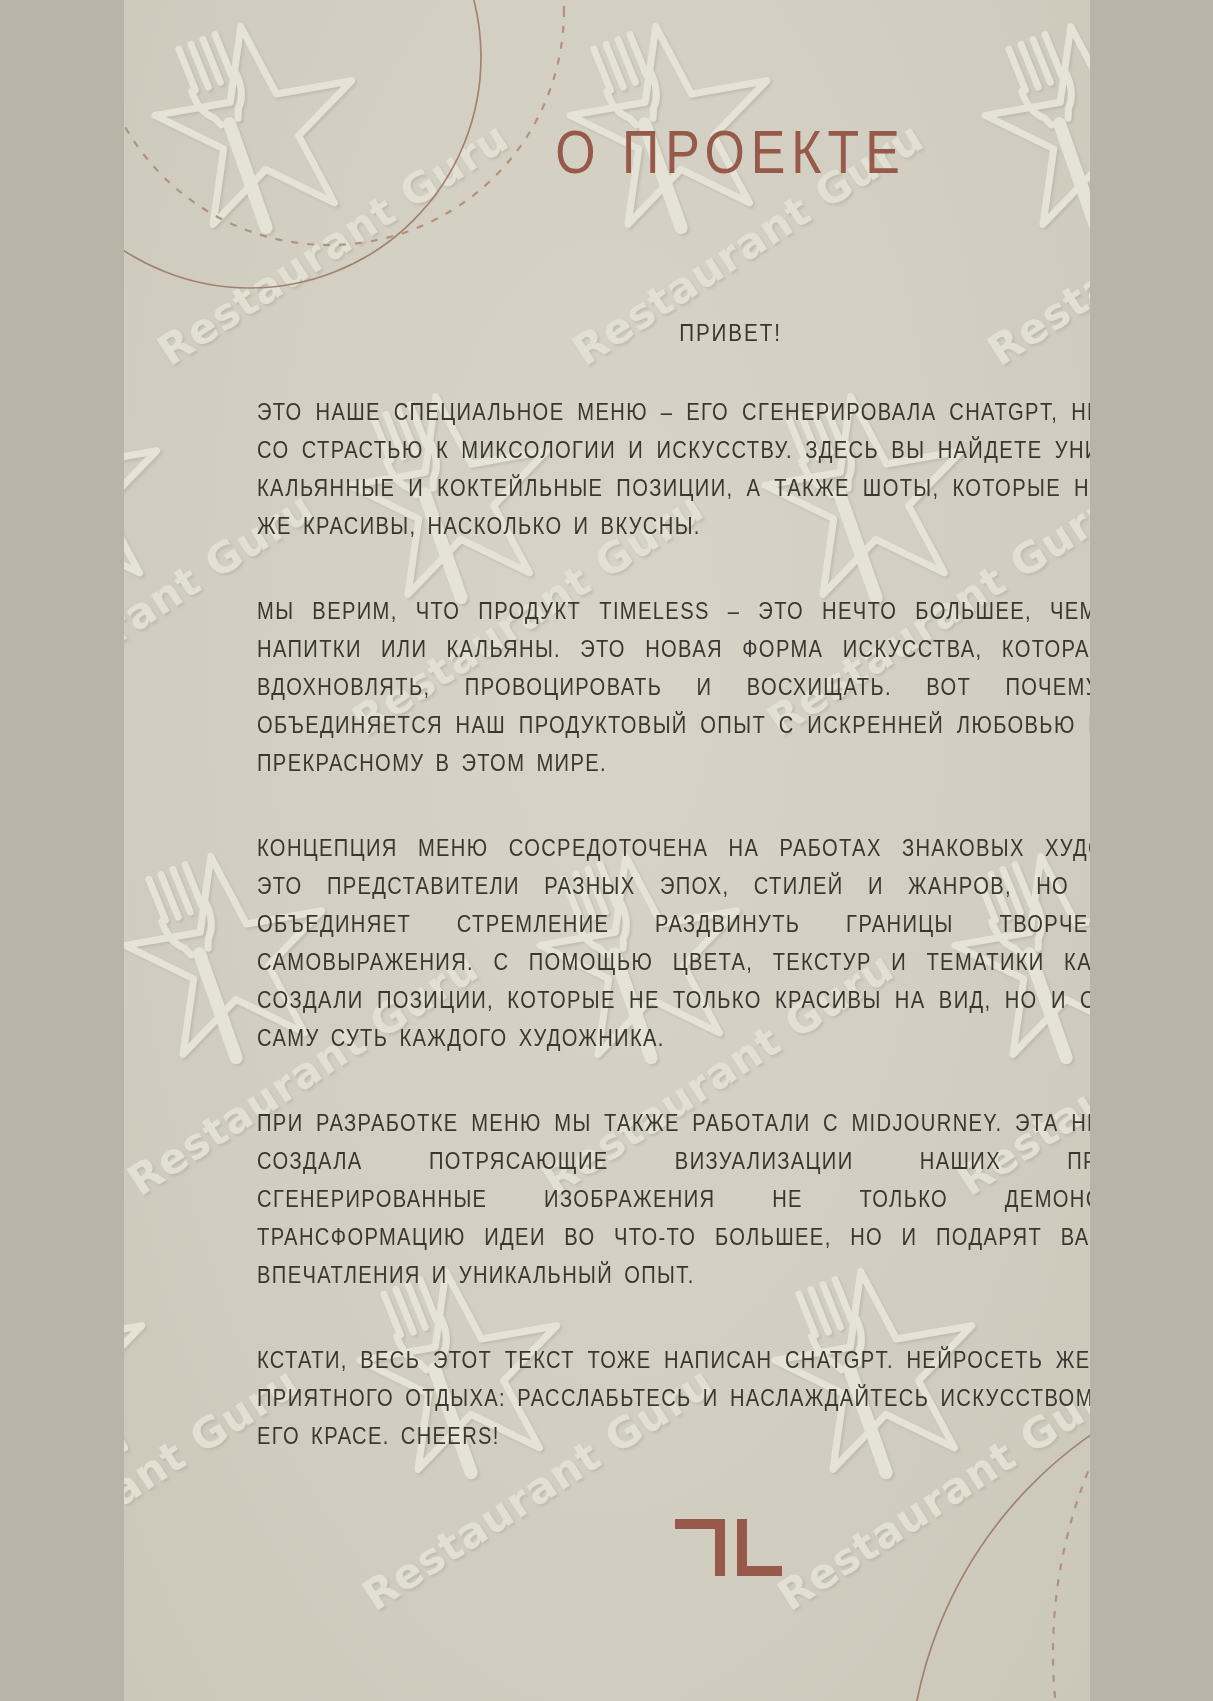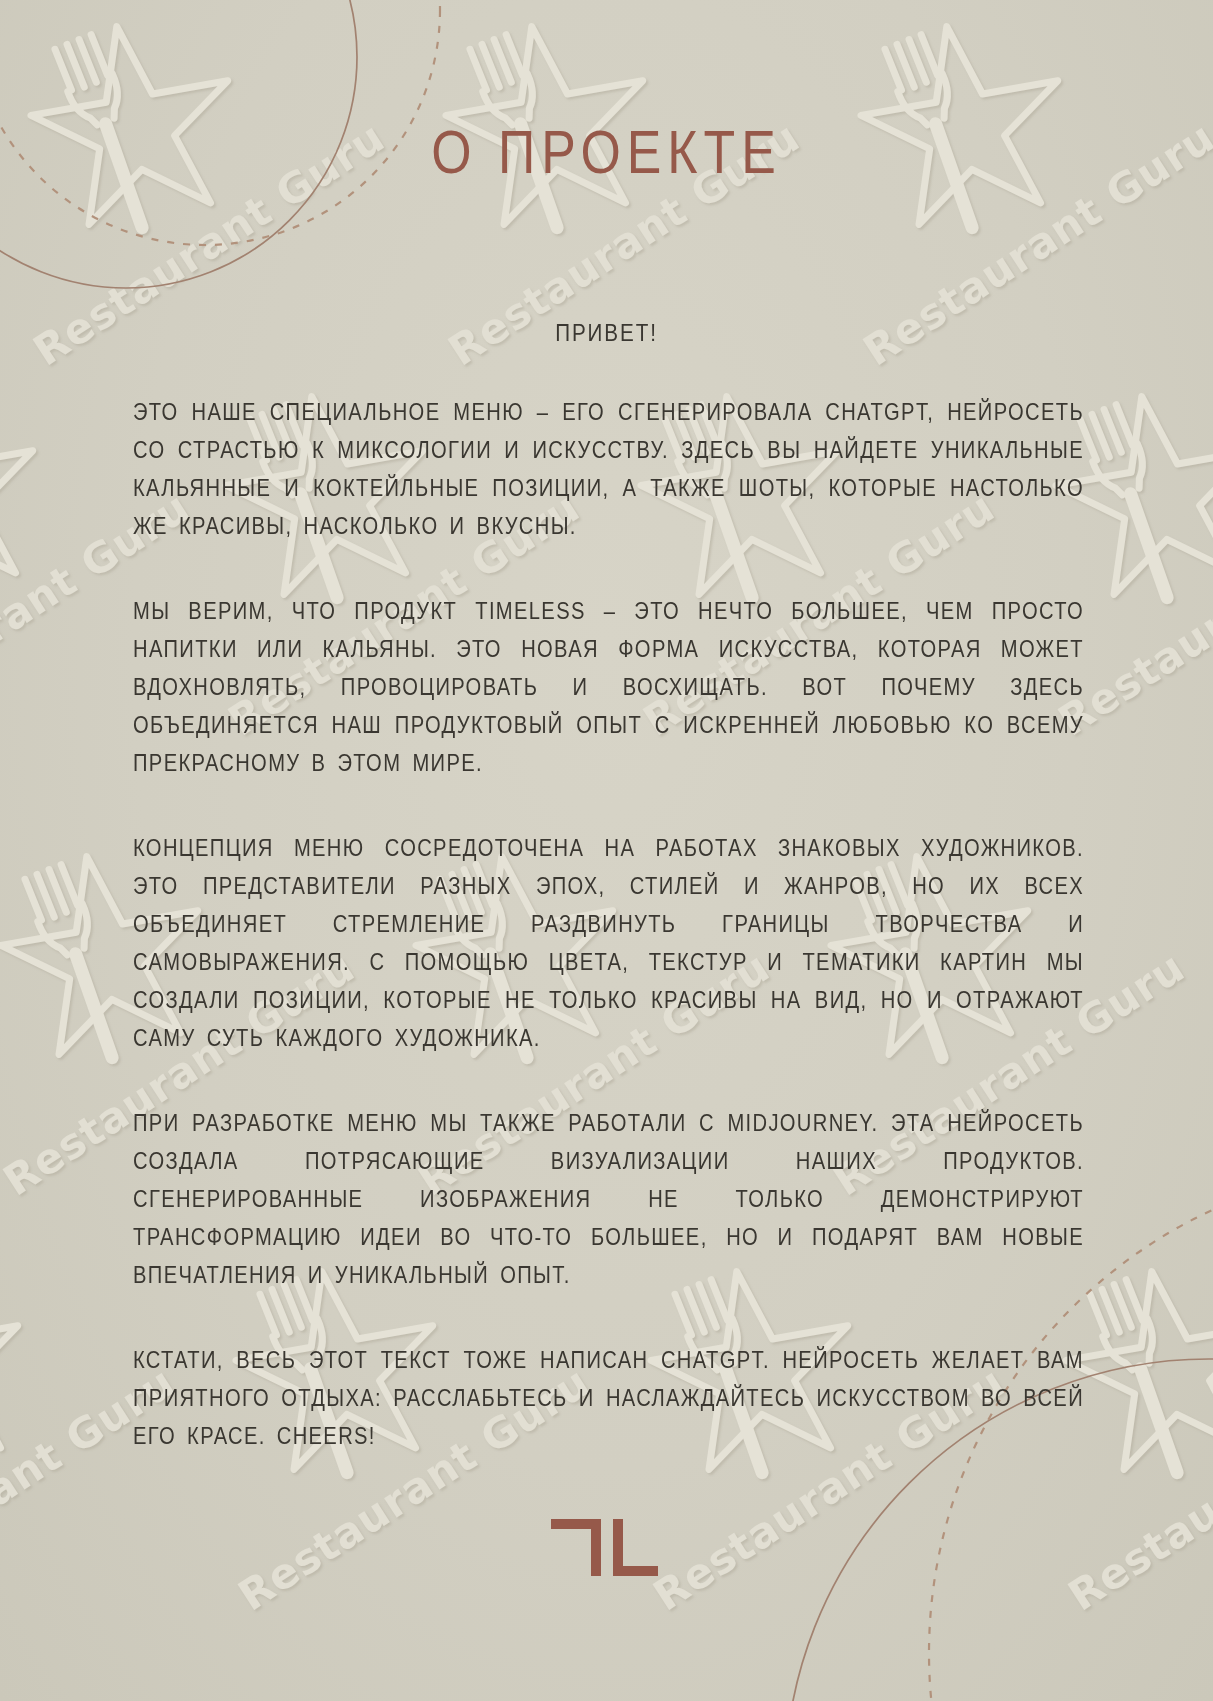--- a/index.html
+++ b/index.html
@@ -1,18 +1,18 @@
 <!DOCTYPE html>
 <html><head>
 <meta charset="utf-8">
 <style>
   html,body{margin:0;padding:0;background:#b8b5a8;}
   .page{
     position:relative;
-    width:1213px;height:1701px;
+    width:966px;height:1701px;
     margin:0 auto;
     background:radial-gradient(ellipse at 50% 38%, #d7d4c7 0%, #d2cfc2 55%, #cbc8ba 100%);
     overflow:hidden;
     font-family:"Liberation Sans","DejaVu Sans",sans-serif;
   }
   .decor{position:absolute;left:0;top:0;width:1213px;height:1701px;}
   .page-title{
     position:absolute;top:115px;left:0;width:1213px;
     text-align:center;
     font-size:61px;line-height:74px;letter-spacing:7px;

